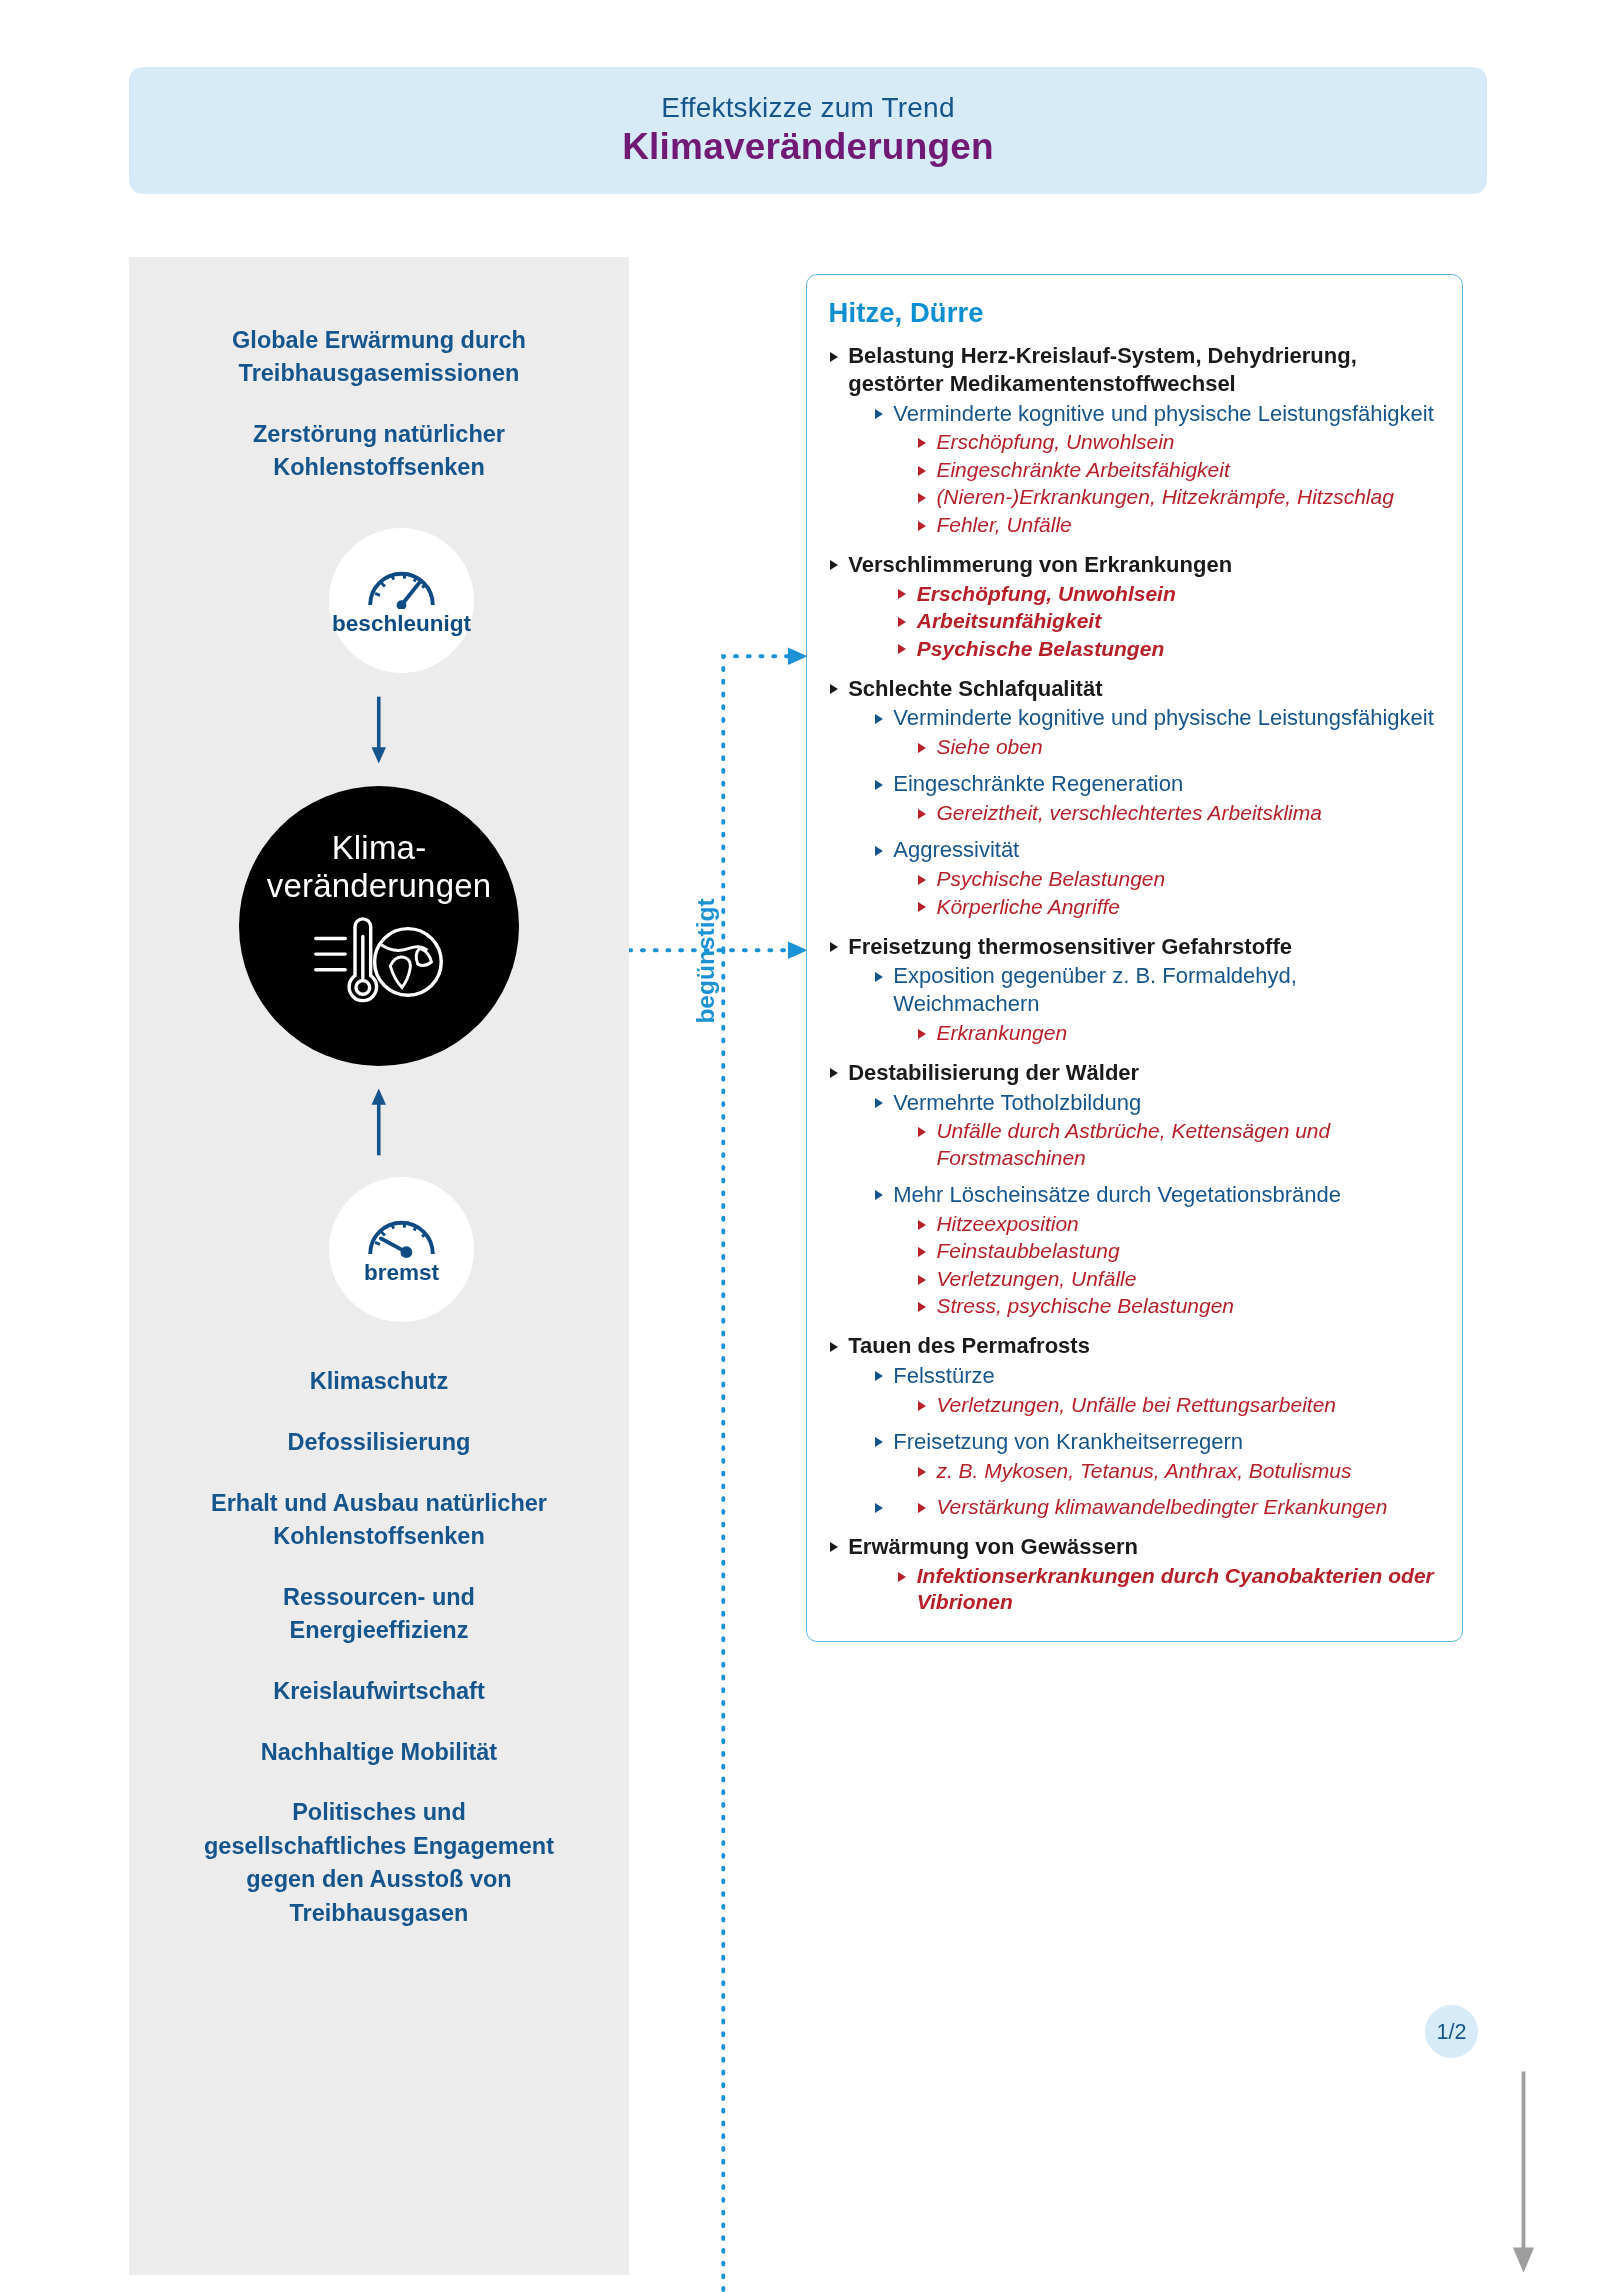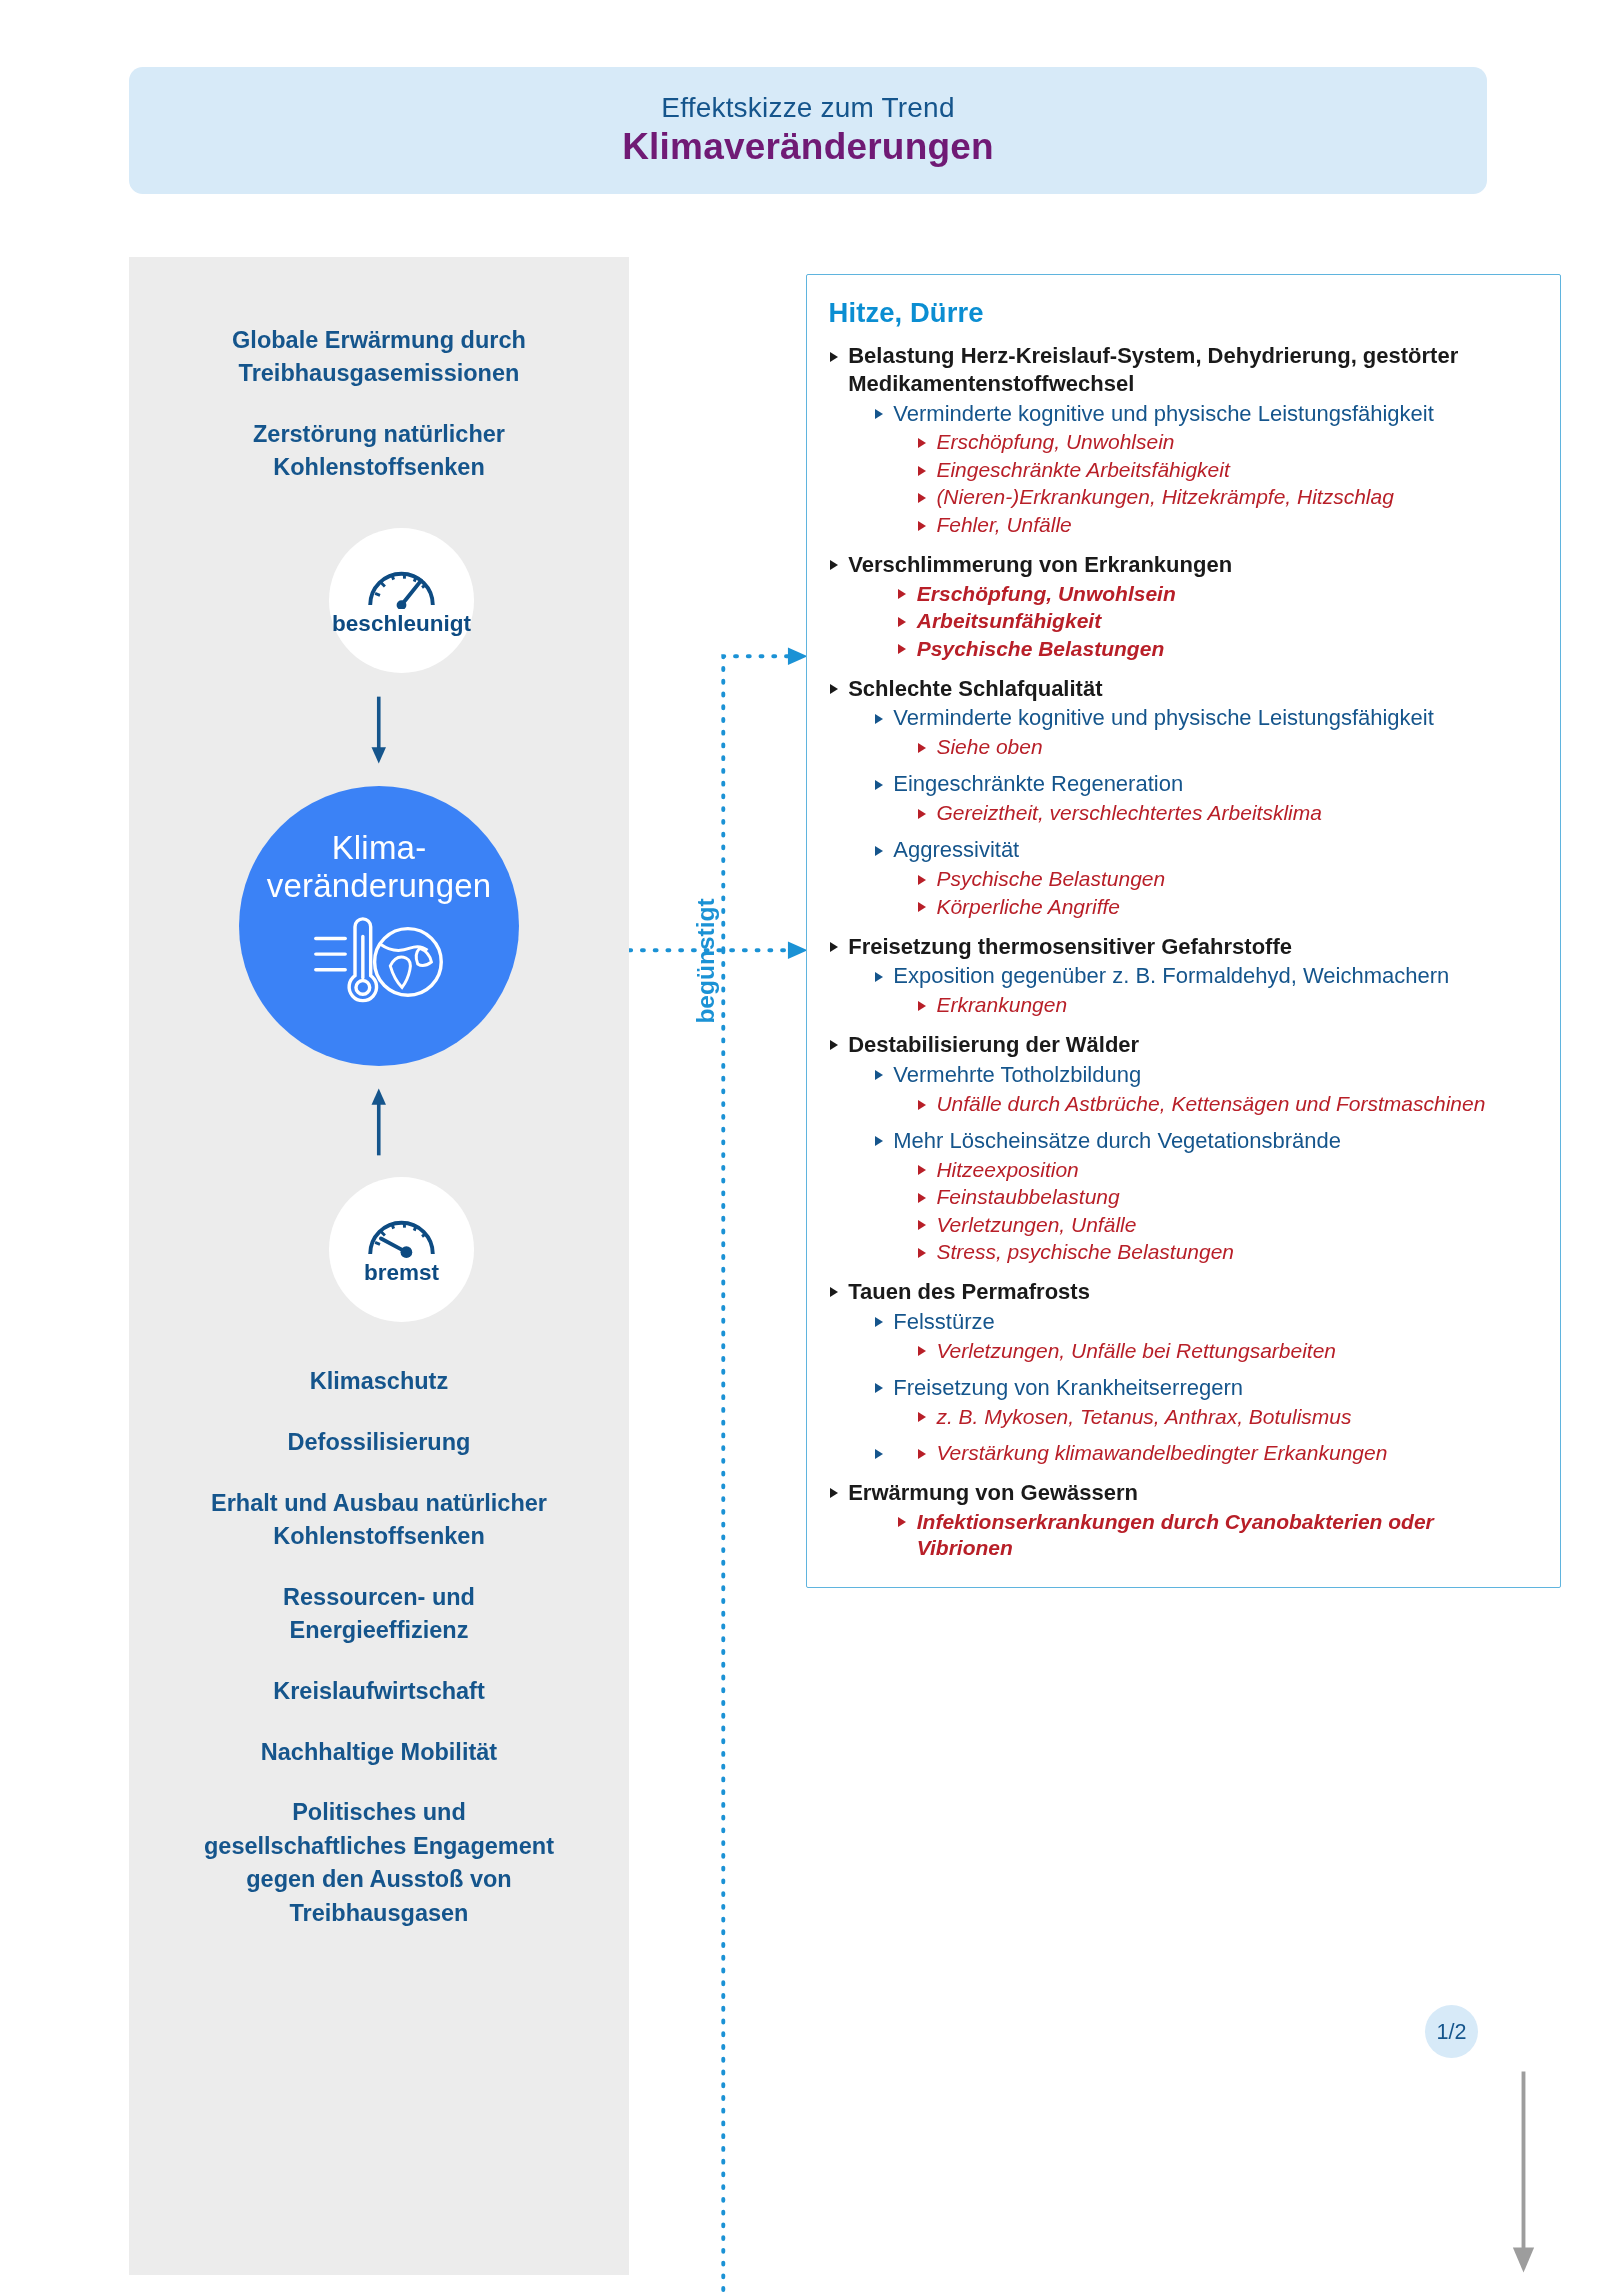--- a/index.html
+++ b/index.html
@@ -102,21 +102,21 @@
   .v-arrow {
     width: 23.5px;
     display: block;
   }
 
   
   .main-circle {
     width: 280px;
     height: 280px;
     border-radius: 50%;
-    background: #3b82f6;
+    background: #000000;
     display: flex;
     flex-direction: column;
     align-items: center;
     justify-content: center;
     position: relative;
   }
   .main-circle-text {
     color: #ffffff;
     font-size: 33px;
     text-align: center;
@@ -153,23 +153,23 @@
     font-size: 24.5px;
     font-weight: bold;
     color: #1b92d5;
   }
 
   
   .right-panel {
     position: absolute;
     left: 806px;
     top: 274px;
-    width: 755px;
+    width: 657px;
     border: 1.5px solid #5fb4de;
-    border-radius: 2px;
+    border-radius: 11px;
     background: #ffffff;
     padding: 21.6px 25.5px 25.5px 21.6px;
   }
   .panel-heading {
     font-size: 27.4px;
     font-weight: bold;
     color: #0b8ed2;
     margin-bottom: 13.7px;
     letter-spacing: 0.1px;
   }

